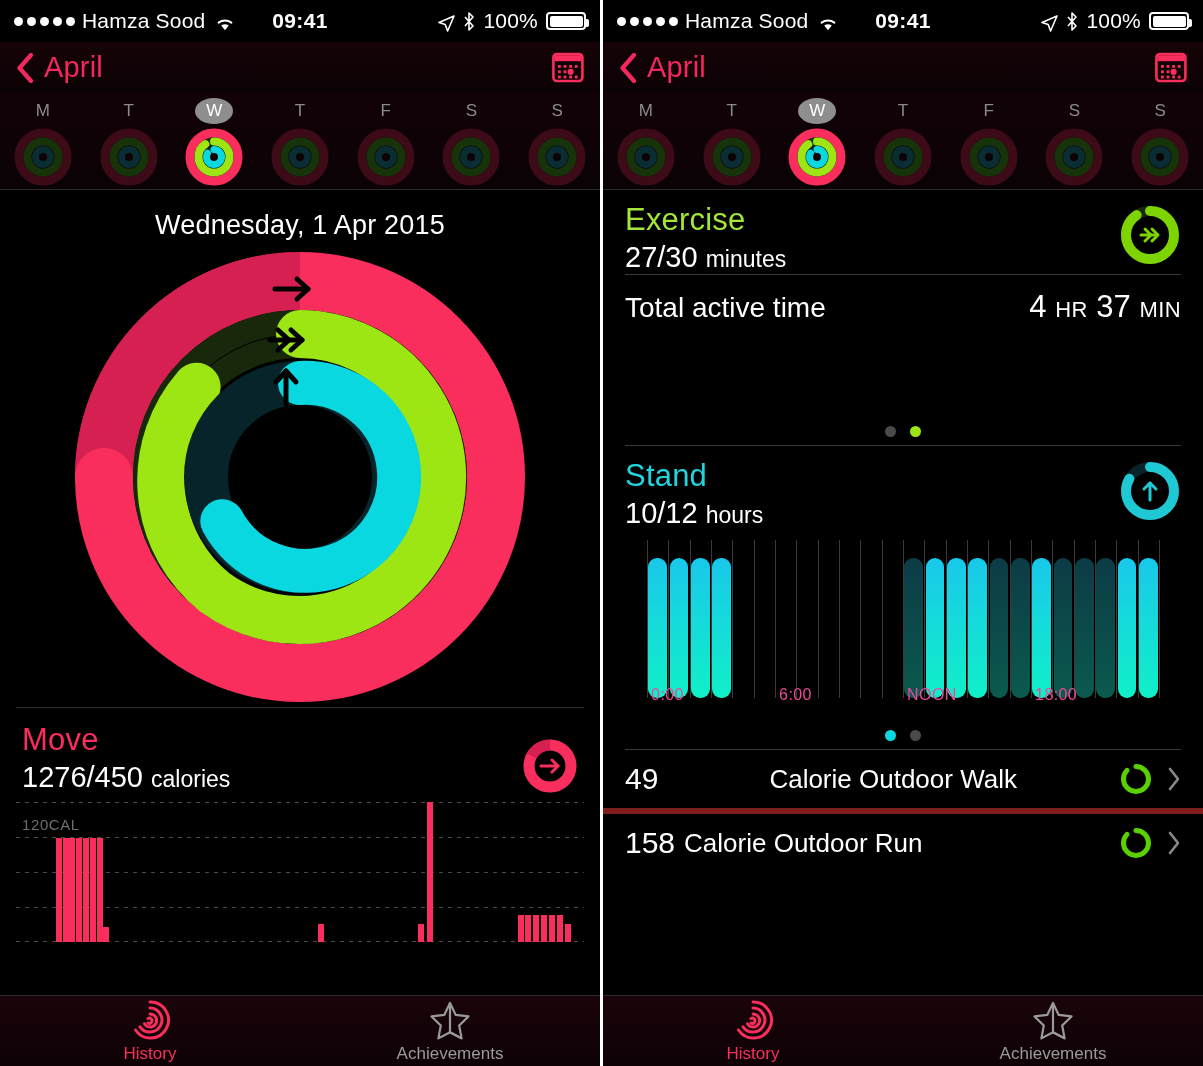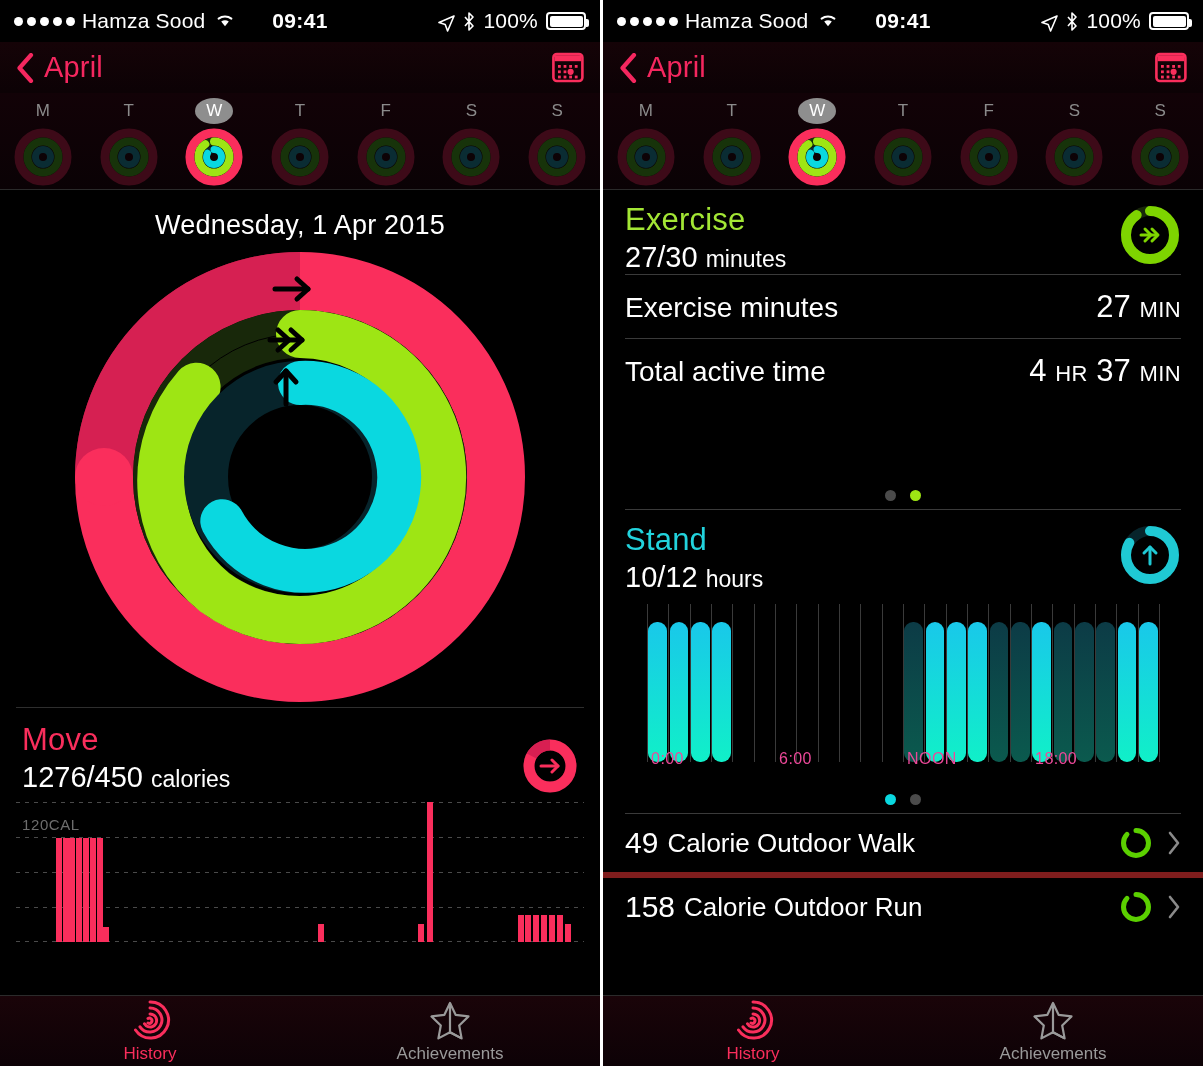--- a/index.html
+++ b/index.html
@@ -14,21 +14,21 @@
   .phone.left{ width:600px; }
   .gap{ width:3px; height:1066px; background:#fff; }
   .phone.right{ width:600px; }
 
   
   .statusbar{
     height:42px; display:flex; align-items:center;
     padding:0 14px; font-size:21px; letter-spacing:0.2px;
     position:relative; background:#000;
   }
-  .sb-left{ display:flex; gap:7px; }
+  .sb-left{ display:flex; align-items:center; gap:7px; }
   .dots{ display:flex; gap:4px; align-items:center; }
   .dots i{ width:9px; height:9px; border-radius:50%; background:#fff; display:block; }
   .carrier{ font-size:21px; }
   .wifi{ width:20px; height:16px; position:relative; display:inline-block; margin-left:3px;}
   .sb-center{
     position:absolute; left:0; right:0; text-align:center;
     font-size:21px; font-weight:bold; letter-spacing:0.4px; pointer-events:none;
   }
   .sb-right{ margin-left:auto; display:flex; align-items:center; gap:8px; font-size:21px; }
   .loc-arrow{ width:17px; height:17px; }
@@ -127,21 +127,21 @@
   .standchart{ position:relative; height:180px; margin:10px 22px 0 22px; }
   .sgrid{ position:absolute; top:0; bottom:22px; width:1px; background:#3a3a3a; }
   .sbar{ position:absolute; bottom:22px; border-radius:9px; }
   .saxis{ position:absolute; bottom:16px; font-size:16px; color:#ec4899; letter-spacing:0.4px; }
 
   .wk-title{ font-size:30px; color:#8d8d8d; padding:10px 22px 4px 22px; }
   .wk-row{
     display:flex; align-items:center; padding:12px 22px 12px 22px;
     border-top:6px solid #7f1d1d; cursor:pointer;
   }
-  .wk-row.first{ border-top:none; }
+  .wk-row.first{ border-top:none;text-align:center; }
   .wk-cal{ font-size:30px; }
   .wk-name{ font-size:26px; margin-left:9px; flex:1; }
   .wk-ring{ width:34px; height:34px; }
   .wk-chev{ width:14px; height:24px; margin-left:14px; }
 </style>
 </head>
 <body>
 
 <div class="phone left">
 
@@ -562,27 +562,20 @@
       <span class="ch-ring">
         <svg viewBox="0 0 62 62" width="62" height="62">
           <circle cx="31" cy="31" r="24" fill="none" stroke="#18280a" stroke-width="10"></circle>
           <circle cx="31" cy="31" r="24" fill="none" stroke="#7ed400" stroke-width="10" stroke-linecap="round" stroke-dasharray="135.7 15.1" transform="rotate(-90 31 31)"></circle>
           <g stroke="#7ed400" stroke-width="3" fill="none" stroke-linecap="round" stroke-linejoin="round">
             <line x1="22" y1="31" x2="38" y2="31"></line>
             <polyline points="33,25 39,31 33,37"></polyline>
             <polyline points="26,25 32,31 26,37"></polyline>
           </g>
         </svg>
-      </span>
-    </div>
-    <div class="row">
-      <span>Exercise minutes</span>
-      <span class="val">
-        <span>27</span>
-        <span class="u">MIN</span>
       </span>
     </div>
     <div class="row">
       <span>Total active time</span>
       <span class="val">
         <span>4</span>
         <span class="u">HR</span>
         <span>37</span>
         <span class="u">MIN</span>
       </span>

